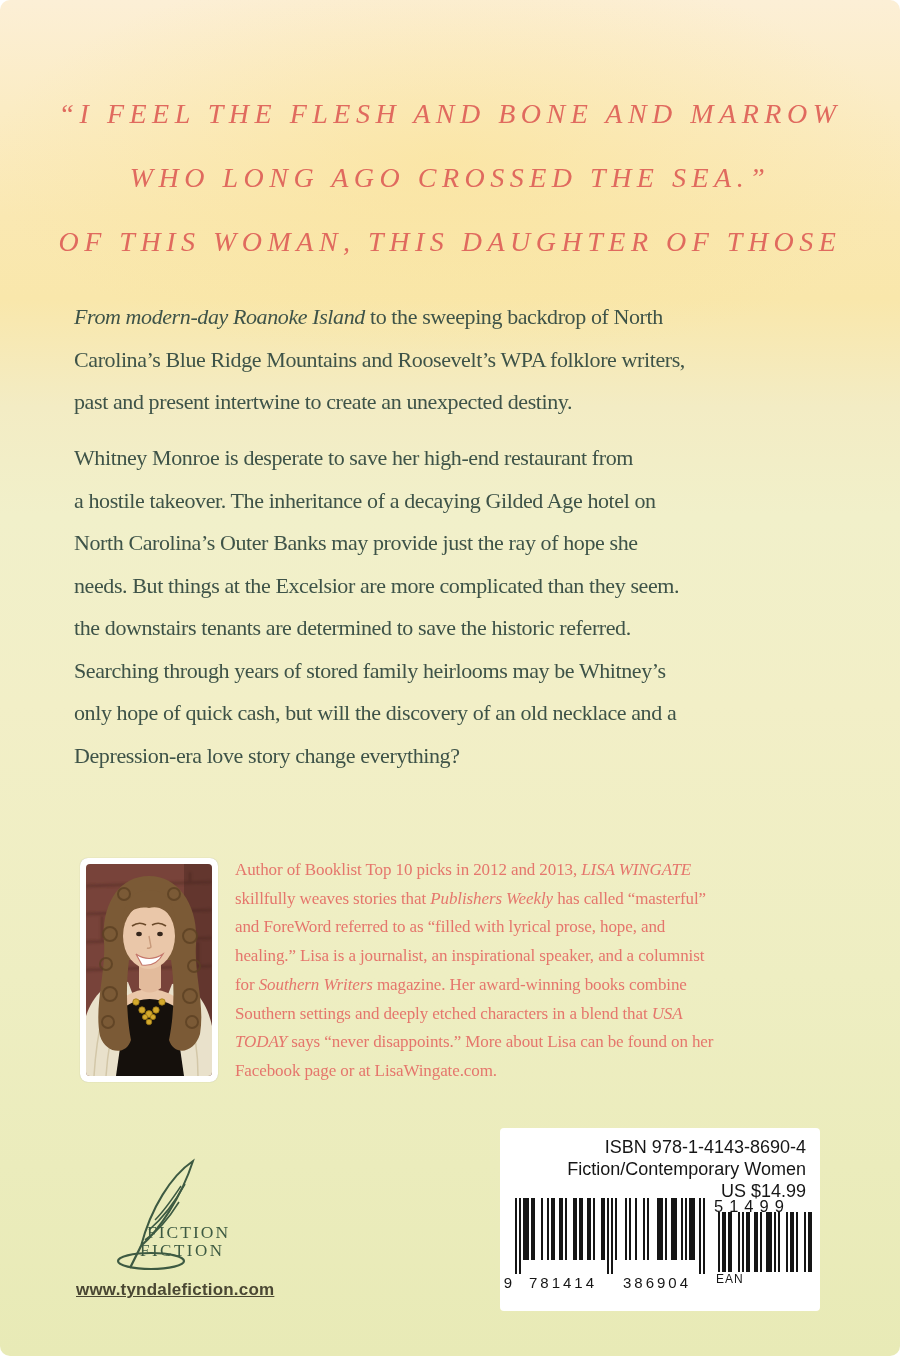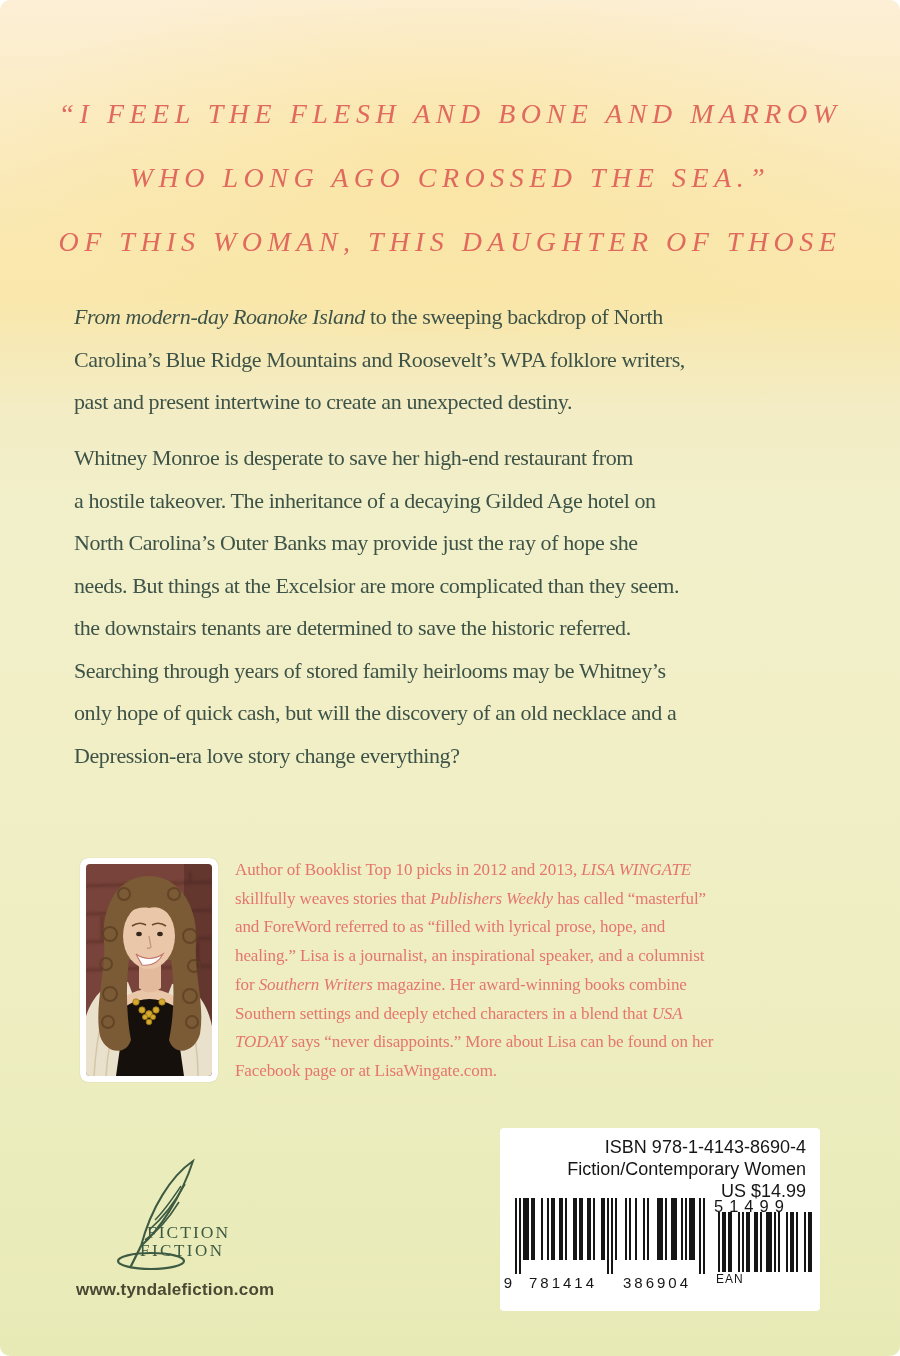--- a/index.html
+++ b/index.html
@@ -80,20 +80,21 @@
   }
   .logo-w1{left:147px;top:1222px;font-size:17.5px;letter-spacing:2px;}
   .logo-w2{left:140px;top:1241px;font-size:17px;letter-spacing:2.5px;}
   .site{
     left:76px;top:1280px;
     font-family:"Liberation Sans", sans-serif;
     font-weight:700;
     font-size:17px;
     letter-spacing:0.2px;
     color:var(--url-brown);
+    text-decoration:underline;
   }
   
   .panel{
     left:500px;top:1128px;
     width:320px;height:183px;
     background:var(--panel-white);
     border-radius:4px;
   }
   .panel-text{
     position:absolute;

